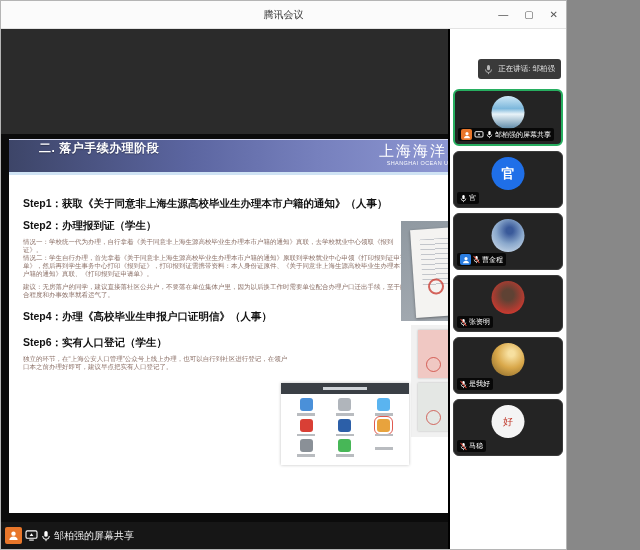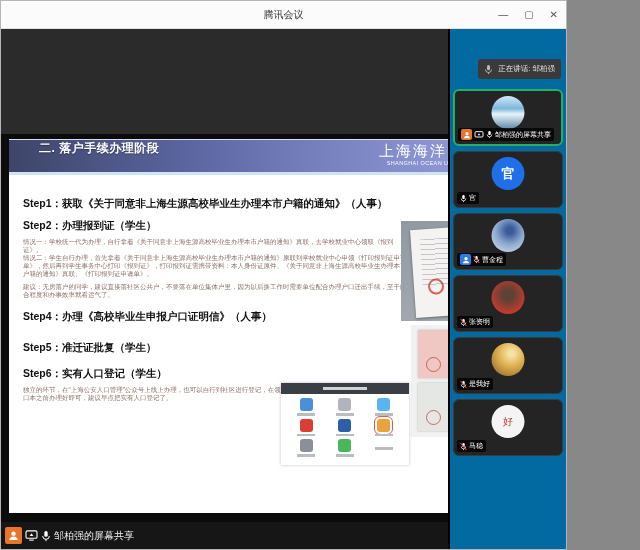--- a/index.html
+++ b/index.html
@@ -52,21 +52,21 @@
   .ic.c1{background:#4a90d9;} .ic.c2{background:#b0b5bb;} .ic.c3{background:#5ab4f0;}
   .ic.c4{background:#d93f35;} .ic.c5{background:#2c5fa8;}
   .ic.c6{background:#e8a33d;outline:1.5px solid #e05a50;outline-offset:2px;}
   .ic.c7{background:#8a9097;} .ic.c8{background:#47b757;}
   
   .share-banner{position:absolute;left:0;bottom:0;width:522px;height:27px;background:#161616;display:flex;align-items:center;gap:3px;padding-left:4px;}
   .badge{width:17px;height:17px;border-radius:2px;display:flex;align-items:center;justify-content:center;flex:0 0 auto;}
   .badge.orange{background:#e8762a;} .badge.blue{background:#2a7de1;}
   .share-banner .txt{color:#f0f0f0;font-size:10px;}
   
-  .sidebar{position:absolute;top:0;right:0;width:118px;bottom:0;background:#0369a1;border-left:2px solid #000;padding-top:60px;}
+  .sidebar{position:absolute;top:0;right:0;width:118px;bottom:0;background:#ffffff;border-left:2px solid #000;padding-top:60px;}
   .speak-pill{position:absolute;top:30px;right:5px;height:20px;background:#3a3a3a;border-radius:3px;display:flex;align-items:center;gap:5px;padding:0 6px;}
   .speak-pill .txt{color:#e4e4e4;font-size:7.5px;white-space:nowrap;}
   .thumb{position:relative;width:110px;height:57px;margin:0 auto 5px auto;background:#242424;border:1px solid #3a3a3a;border-radius:6px;}
   .thumb.speaking{border:2px solid #27ae60;}
   .avatar{position:absolute;left:50%;top:5px;transform:translateX(-50%);width:33px;height:33px;border-radius:50%;display:flex;align-items:center;justify-content:center;}
   .av1{background:linear-gradient(180deg,#cfe8f6 0%,#7db8dc 38%,#e9f3f8 55%,#5d89a8 100%);}
   .av2{background:#1f6fe8;color:#fff;font-size:13px;font-weight:bold;}
   .av3{background:radial-gradient(circle at 55% 35%,#3a5a9a 12%,#8aa8cc 48%,#dde7f0 100%);}
   .av4{background:radial-gradient(circle at 50% 42%,#5f4234 22%,#c43a30 72%,#a02a24 100%);}
   .av5{background:radial-gradient(circle at 60% 32%,#f7e0a0 10%,#d9a84a 48%,#7d5f26 100%);}
@@ -106,21 +106,20 @@
         </div>
 
         <div class="slide-body">
           <div class="steps">
             <div class="step">Step1：获取《关于同意非上海生源高校毕业生办理本市户籍的通知》（人事）</div>
             <div class="step">Step2：办理报到证（学生）</div>
             <div class="note">情况一：学校统一代为办理，自行拿着《关于同意非上海生源高校毕业生办理本市户籍的通知》真联，去学校就业中心领取《报到证》。
 情况二：学生自行办理，首先拿着《关于同意非上海生源高校毕业生办理本市户籍的通知》原联到学校就业中心申领《打印报到证申请单》，然后再到学生事务中心打印《报到证》，打印报到证需携带资料：本人身份证原件、《关于同意非上海生源高校毕业生办理本市户籍的通知》真联、《打印报到证申请单》。</div>
             <div class="note">建议：无房落户的同学，建议直接落社区公共户，不要落在单位集体户里，因为以后换工作时需要单位配合办理户口迁出手续，至于配合程度和办事效率就看运气了。</div>
             <div class="step m12">Step4：办理《高校毕业生申报户口证明信》（人事）</div>
-            <div class="step m17">Step5：准迁证批复（学生）</div>
             <div class="step m12">Step6：实有人口登记（学生）</div>
             <div class="note w268">独立的环节，在“上海公安人口管理”公众号上线上办理，也可以自行到社区进行登记，在领户口本之前办理好即可，建议早点把实有人口登记了。</div>
           </div>
 
           <div class="photo-doc">
             <div class="paper">
               <div class="lines"></div>
               <span class="seal s1"></span>
               <span class="seal s2"></span>
             </div>

